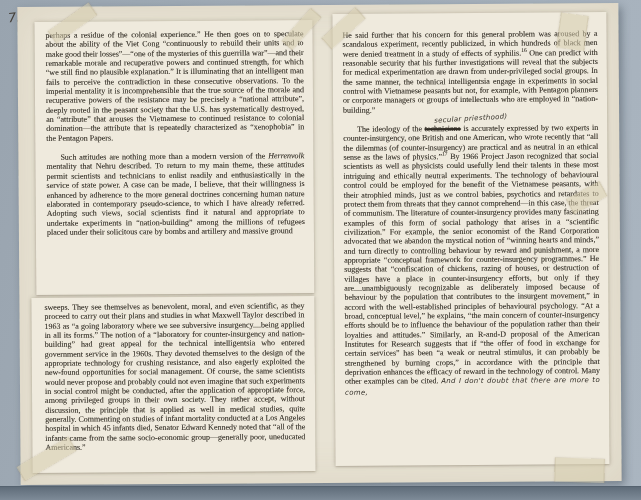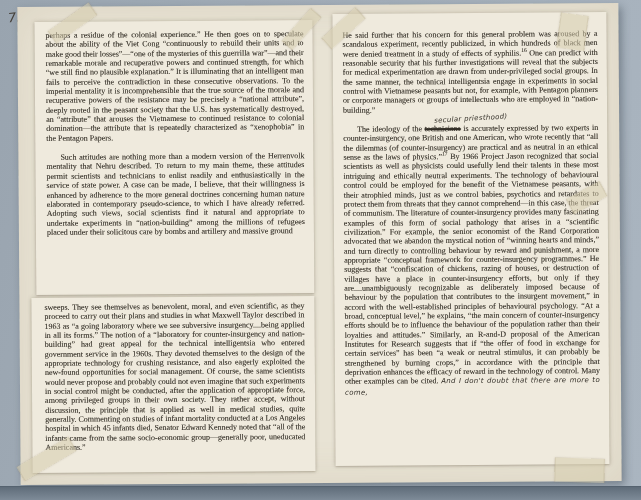--- a/index.html
+++ b/index.html
@@ -24,21 +24,21 @@
     box-shadow:0 0 4px rgba(95,85,65,.30), 0 1px 2px rgba(95,85,65,.25);
     color:#3e3a32;
     font-size:8px;line-height:9.35px;text-align:justify;
     text-shadow:0 0 .4px rgba(62,54,44,.55);
   }
   .clip-left-top{left:17px;top:15px;width:278px;height:273px;padding:9px 9px 0 11px;box-sizing:border-box;}
   .clip-left-bottom{left:12px;top:291px;width:283px;height:175px;padding:5px 10px 0 13px;box-sizing:border-box;}
   .clip-right{left:315px;top:9px;width:274px;height:452px;padding:17px 9px 0 10px;box-sizing:border-box;}
   .para{margin:0 0 10px 0;}
   .indent{text-indent:14px;}
-  .italic{}
+  .italic{font-style:italic;}
   .sup{font-size:5.5px;vertical-align:super;line-height:0;}
   .strike-wrap{position:relative;white-space:nowrap;}
   .strike{
     text-decoration:line-through;
     text-decoration-color:#332f28;
     text-decoration-thickness:1.5px;
   }
   .hand{
     font-family:"DejaVu Sans",sans-serif;font-style:italic;
     color:#332f28;text-shadow:none;

